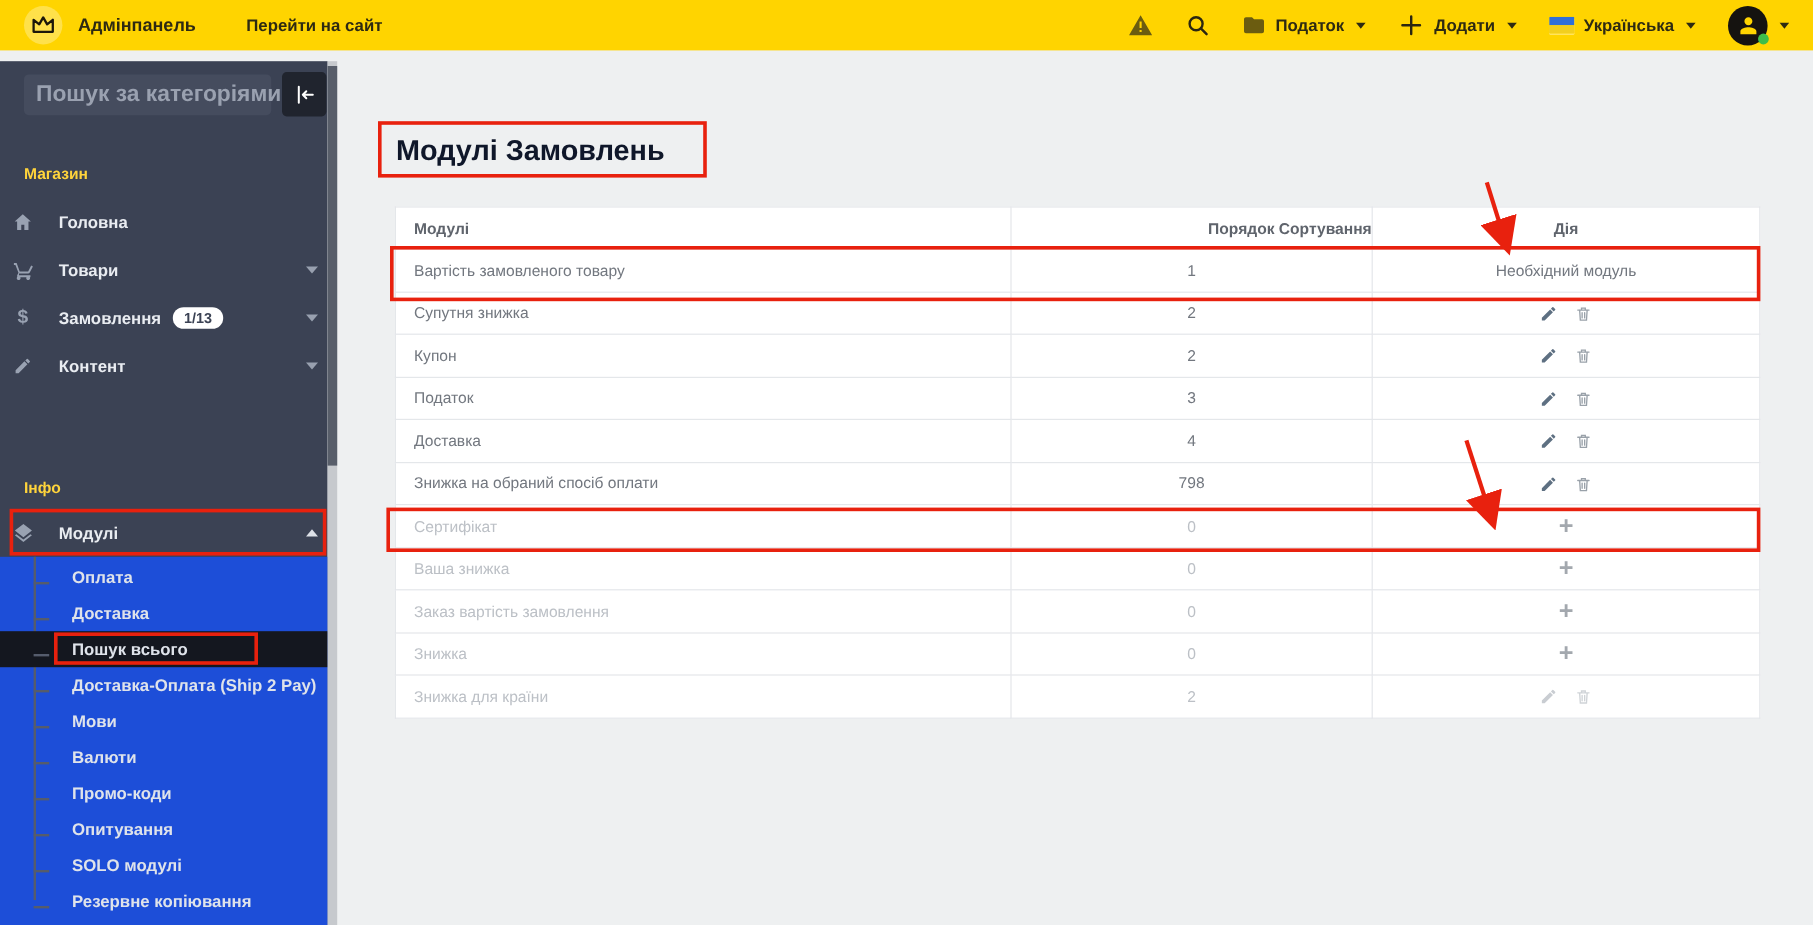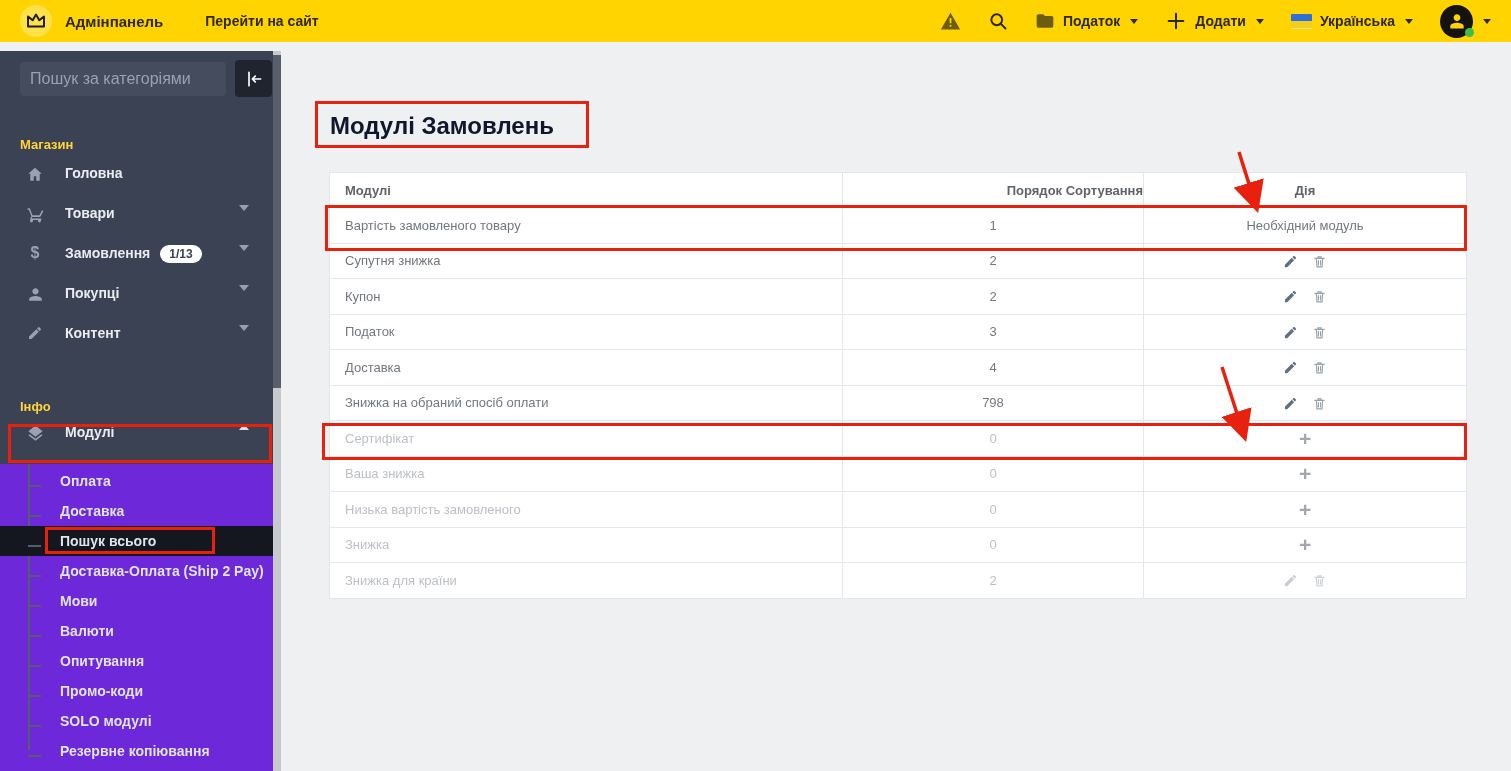--- a/index.html
+++ b/index.html
@@ -36,43 +36,43 @@
   
   .sidebar { position:absolute; left:0; top:51px; width:273px; bottom:0;
     background:#3b4254; z-index:4; }
   .sb-scrolltrack { position:absolute; left:273px; top:51px; width:8px; bottom:0;
     background:#c6c9cd; z-index:5; }
   .sb-scrollthumb { position:absolute; left:0; top:4px; width:8px; height:333px;
     background:#585e6a; cursor:grab; }
   .sb-search { position:absolute; left:20px; top:11px; width:206px; height:34px;
     background:#454c5e; border-radius:4px; display:flex; align-items:center; padding:0 10px; }
   .sb-search input { flex:1; background:transparent; border:none; outline:none;
-    color:#cfd4dd; font-size:16px; font-weight:normal; font-family:inherit; }
+    color:#cfd4dd; font-size:19px; font-weight:bold; font-family:inherit; }
   .sb-search input::placeholder { color:#9aa1b0; }
   .collapse-btn { position:absolute; left:235px; top:9px; width:37px; height:37px;
     background:#20242e; border-radius:4px; display:flex; align-items:center;
     justify-content:center; cursor:pointer; }
   .sb-header { position:absolute; left:20px; color:#ffd43b; font-size:13px;
     font-weight:bold; }
   #hdr-store { top:86px; } #hdr-info { top:348px; }
   .menu-block { position:absolute; left:0; right:0; }
   #menu-store { top:114px; } #menu-info { top:373px; }
-  .menu-item { height:40px; display:flex; align-items:flex-start; padding:0 24px;
+  .menu-item { height:40px; display:flex; align-items:center; padding:0 8px;
     color:#e9ecf1; font-size:14px; font-weight:bold; cursor:pointer; }
   .mi-icon { width:22px; display:flex; justify-content:center; color:#99a2b2; }
   .mi-label { margin-left:19px; }
   .mi-badge { margin-left:10px; background:#ffffff; color:#3b4254; font-size:12px;
     font-weight:bold; border-radius:10px; padding:2px 9px; }
   .mi-caret { margin-left:auto; width:0; height:0; border-left:5px solid transparent;
     border-right:5px solid transparent; }
   .mi-caret.dn { border-top:6px solid #98a0af; }
   .mi-caret.up { border-bottom:6px solid #dde1e8; }
   .dollar { font-size:16px; font-weight:bold; color:#99a2b2; line-height:1; }
   .submenu { position:absolute; left:0; right:0; top:413px; bottom:0;
-    background:#6d28d9; padding-top:2px; }
+    background:#1d4ed8; padding-top:2px; }
   .submenu::before { content:""; position:absolute; left:28px; top:0; width:2px;
     height:286px; background:#555c6c; }
   .sm-item { position:relative; height:30px; display:flex; align-items:center;
     padding-left:60px; color:#dfe3ea; font-size:14px; font-weight:bold; cursor:pointer; }
   .sm-item::before { content:""; position:absolute; left:28px; top:19px; width:13px;
     height:2px; background:#555c6c; }
   .sm-item.selected { background:#14171f; }
   
   .main-title { position:absolute; left:330px; top:112px; font-size:24px;
     color:#0f172a; z-index:2; }
@@ -197,29 +197,20 @@
       <div class="menu-item">
         <span class="mi-icon">
           <span class="dollar">$</span>
         </span>
         <span class="mi-label">Замовлення</span>
         <span class="mi-badge">1/13</span>
         <span class="mi-caret dn"></span>
       </div>
       <div class="menu-item">
         <span class="mi-icon">
-          <svg width="19" height="19" viewBox="0 0 24 24" fill="currentColor">
-            <path d="M12 12c2.2 0 4-1.8 4-4s-1.8-4-4-4-4 1.8-4 4 1.8 4 4 4zm0 2c-2.7 0-8 1.3-8 4v2h16v-2c0-2.7-5.3-4-8-4z"></path>
-          </svg>
-        </span>
-        <span class="mi-label">Покупці</span>
-        <span class="mi-caret dn"></span>
-      </div>
-      <div class="menu-item">
-        <span class="mi-icon">
           <svg width="16" height="16" viewBox="0 0 24 24" fill="currentColor">
             <path d="M3 17.25V21h3.75L17.8 9.94l-3.75-3.75L3 17.25zM20.7 7.04a1 1 0 0 0 0-1.41l-2.34-2.34a1 1 0 0 0-1.41 0l-1.83 1.83 3.75 3.75 1.83-1.83z"></path>
           </svg>
         </span>
         <span class="mi-label">Контент</span>
         <span class="mi-caret dn"></span>
       </div>
     </div>
   <div class="sb-header" id="hdr-info">Інфо</div>
   <div class="menu-block" id="menu-info">
@@ -246,24 +237,24 @@
       <div class="sm-item">
         <span>Доставка-Оплата (Ship 2 Pay)</span>
       </div>
       <div class="sm-item">
         <span>Мови</span>
       </div>
       <div class="sm-item">
         <span>Валюти</span>
       </div>
       <div class="sm-item">
+        <span>Промо-коди</span>
+      </div>
+      <div class="sm-item">
         <span>Опитування</span>
-      </div>
-      <div class="sm-item">
-        <span>Промо-коди</span>
       </div>
       <div class="sm-item">
         <span>SOLO модулі</span>
       </div>
       <div class="sm-item">
         <span>Резервне копіювання</span>
       </div>
     </div>
 </div>
 <div class="sb-scrolltrack">
@@ -354,21 +345,21 @@
         <td class="module">Сертифікат</td>
         <td class="sort">0</td>
         <td class="action"><span class="plus-btn">+</span></td>
       </tr>
       <tr class="disabled">
         <td class="module">Ваша знижка</td>
         <td class="sort">0</td>
         <td class="action"><span class="plus-btn">+</span></td>
       </tr>
       <tr class="disabled">
-        <td class="module">Низька вартість замовленого</td>
+        <td class="module">Заказ вартість замовлення</td>
         <td class="sort">0</td>
         <td class="action"><span class="plus-btn">+</span></td>
       </tr>
       <tr class="disabled">
         <td class="module">Знижка</td>
         <td class="sort">0</td>
         <td class="action"><span class="plus-btn">+</span></td>
       </tr>
       <tr class="disabled">
         <td class="module">Знижка для країни</td>

